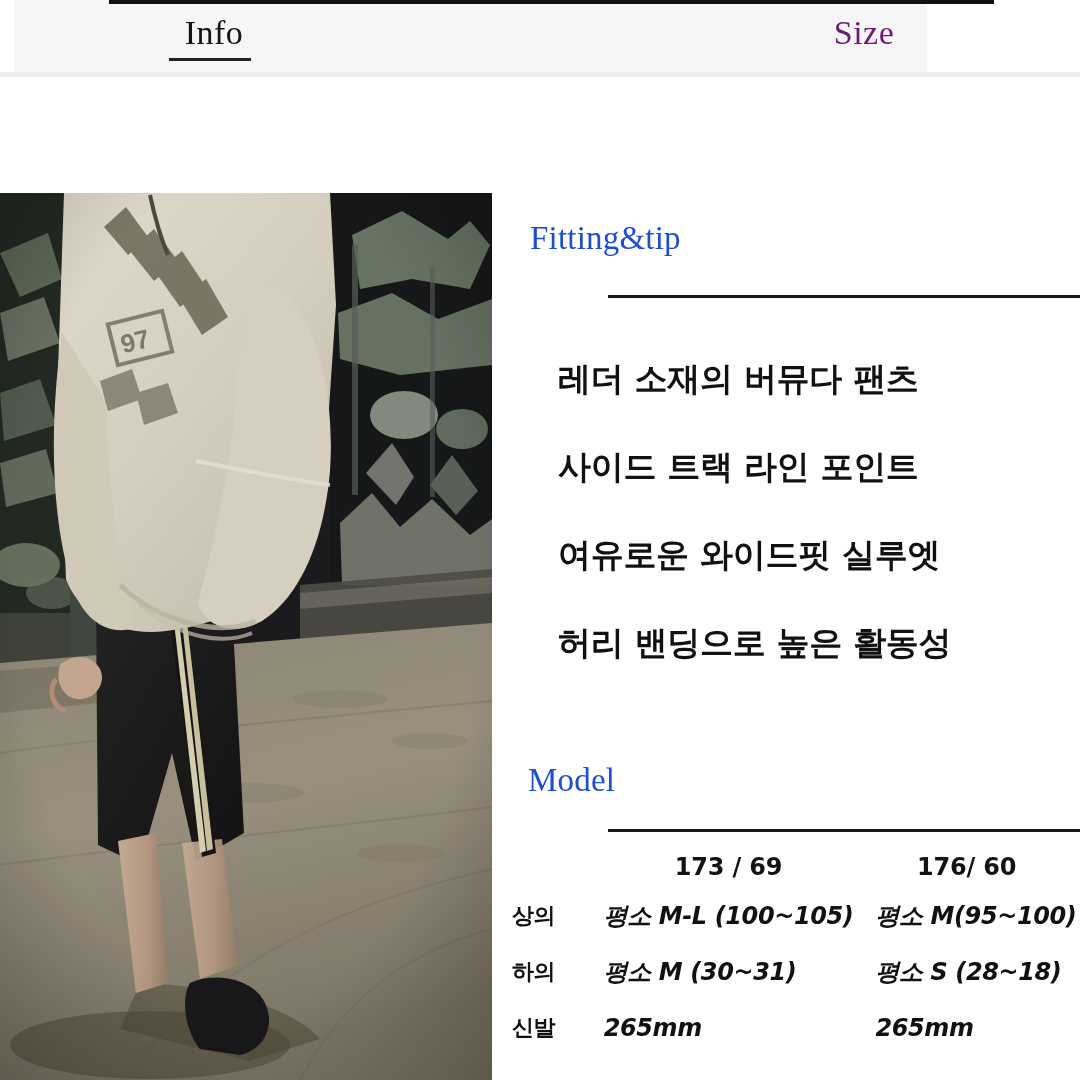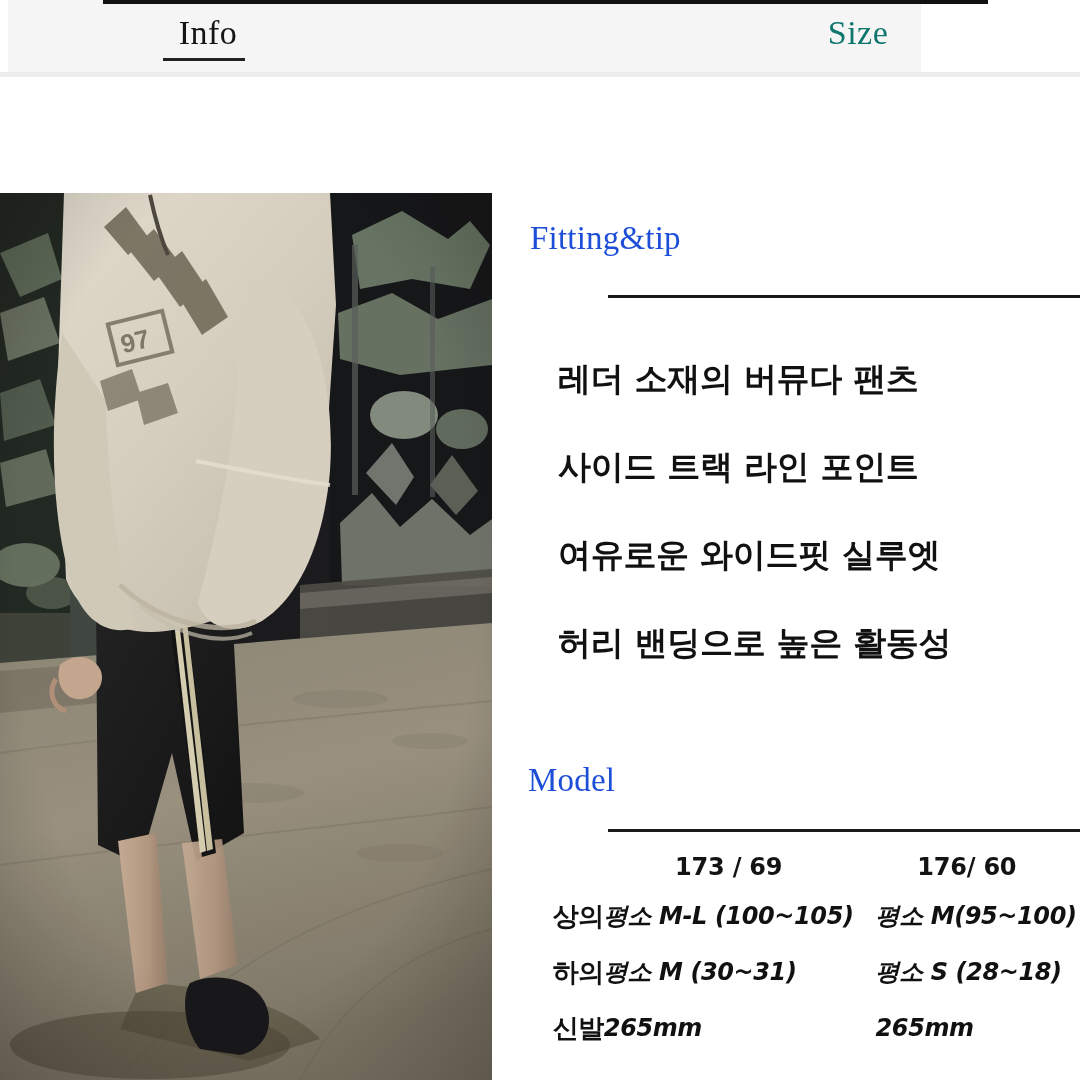--- a/index.html
+++ b/index.html
@@ -15,21 +15,21 @@
   #page {
     position: relative;
     width: 1080px;
     height: 1080px;
     background: #ffffff;
   }
 
   
   .tabbar {
     position: absolute;
-    left: 8px; top: 0;
+    left: 14px; top: 0;
     width: 913px;
     height: 72px;
     background: #f5f5f5;
     padding-left: 8px;
   }
   .tabbar-topline {
     position: absolute;
     left: 95px; top: 0px;
     width: 885px;
     height: 4px;
@@ -56,21 +56,21 @@
     line-height: 42px;
     letter-spacing: 0.5px;
     text-align: center;
     background: transparent;
     border: none;
     cursor: pointer;
     padding: 0;
   }
   .tab-0 { left: 120px; width: 160px; color: #141414; }
   .tab-1 { left: 420px; width: 220px; color: #c9c9c9; }
-  .tab-2 { left: 740px; width: 220px; color: #0f766e; }
+  .tab-2 { left: 740px; width: 220px; color: #701a75; }
   .tab-underline {
     position: absolute;
     left: 155px; top: 58px;
     width: 82px;
     height: 3px;
     background: #222222;
   }
 
   
   .photo {
@@ -145,24 +145,24 @@
     font-size: 24px;
     line-height: 42px;
     color: #131313;
     text-align: center;
     letter-spacing: -0.2px;
   }
   .mt-head.c1 { width: 230px; }
   .mt-head.c2 { width: 228px; }
   .mt-rowlabel {
     font-weight: bold;
-    font-size: 26px;
+    font-size: 22px;
     line-height: 56px;
     color: #111111;
-    text-align: right;
+    text-align: left;
     letter-spacing: -0.4px;
   }
   .mt-cell {
     font-weight: bold;
     font-size: 24px;
     line-height: 56px;
     color: #111111;
     letter-spacing: -0.4px;
     text-align: left;
     padding-left: 18px;

